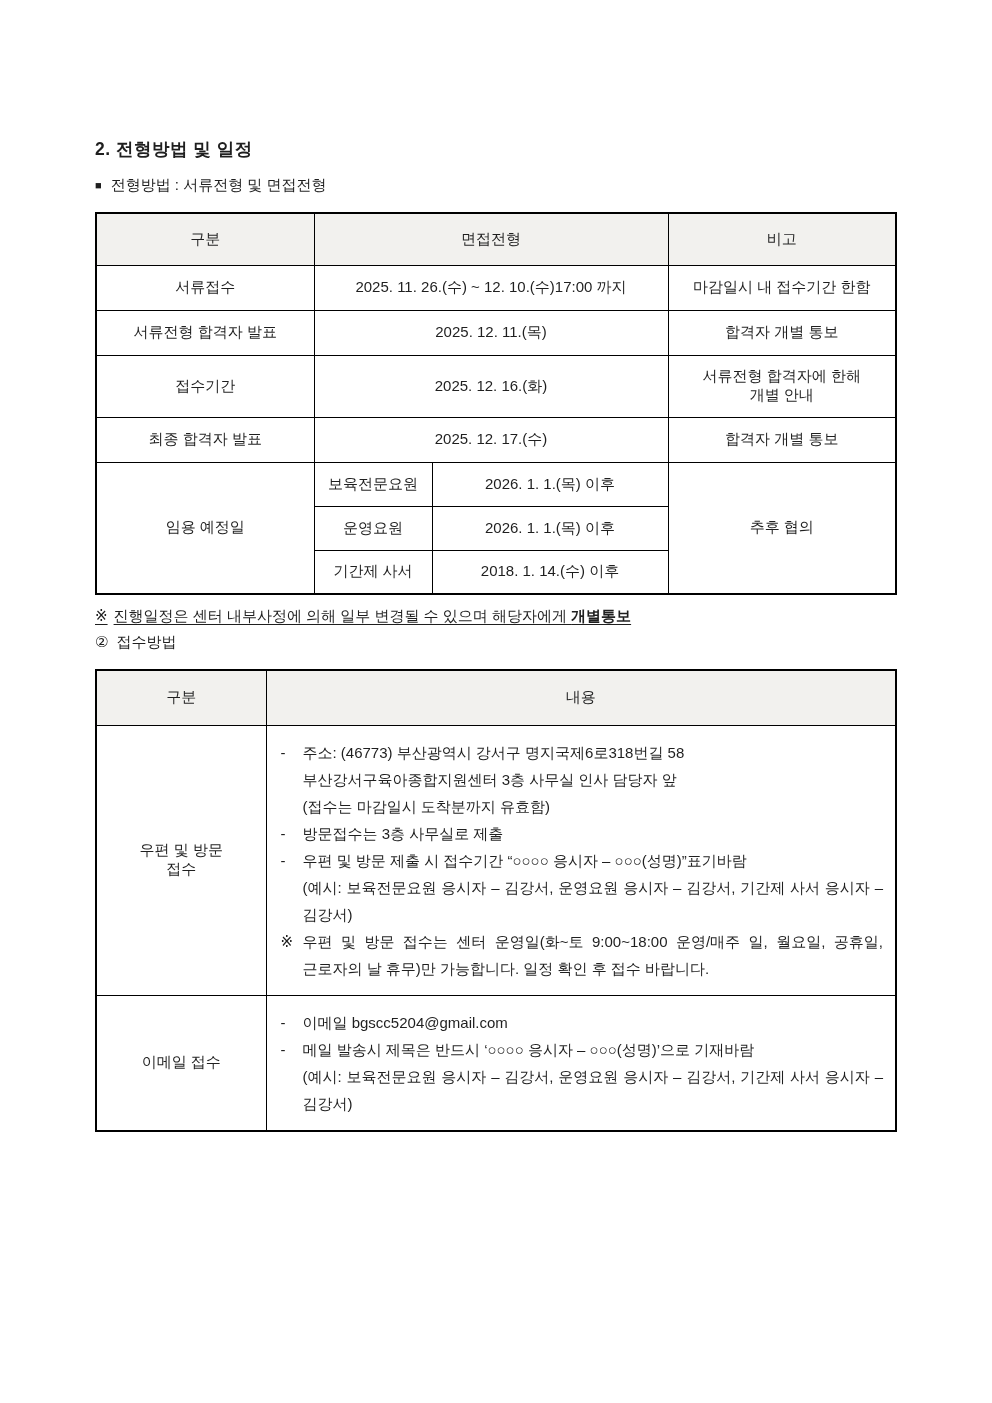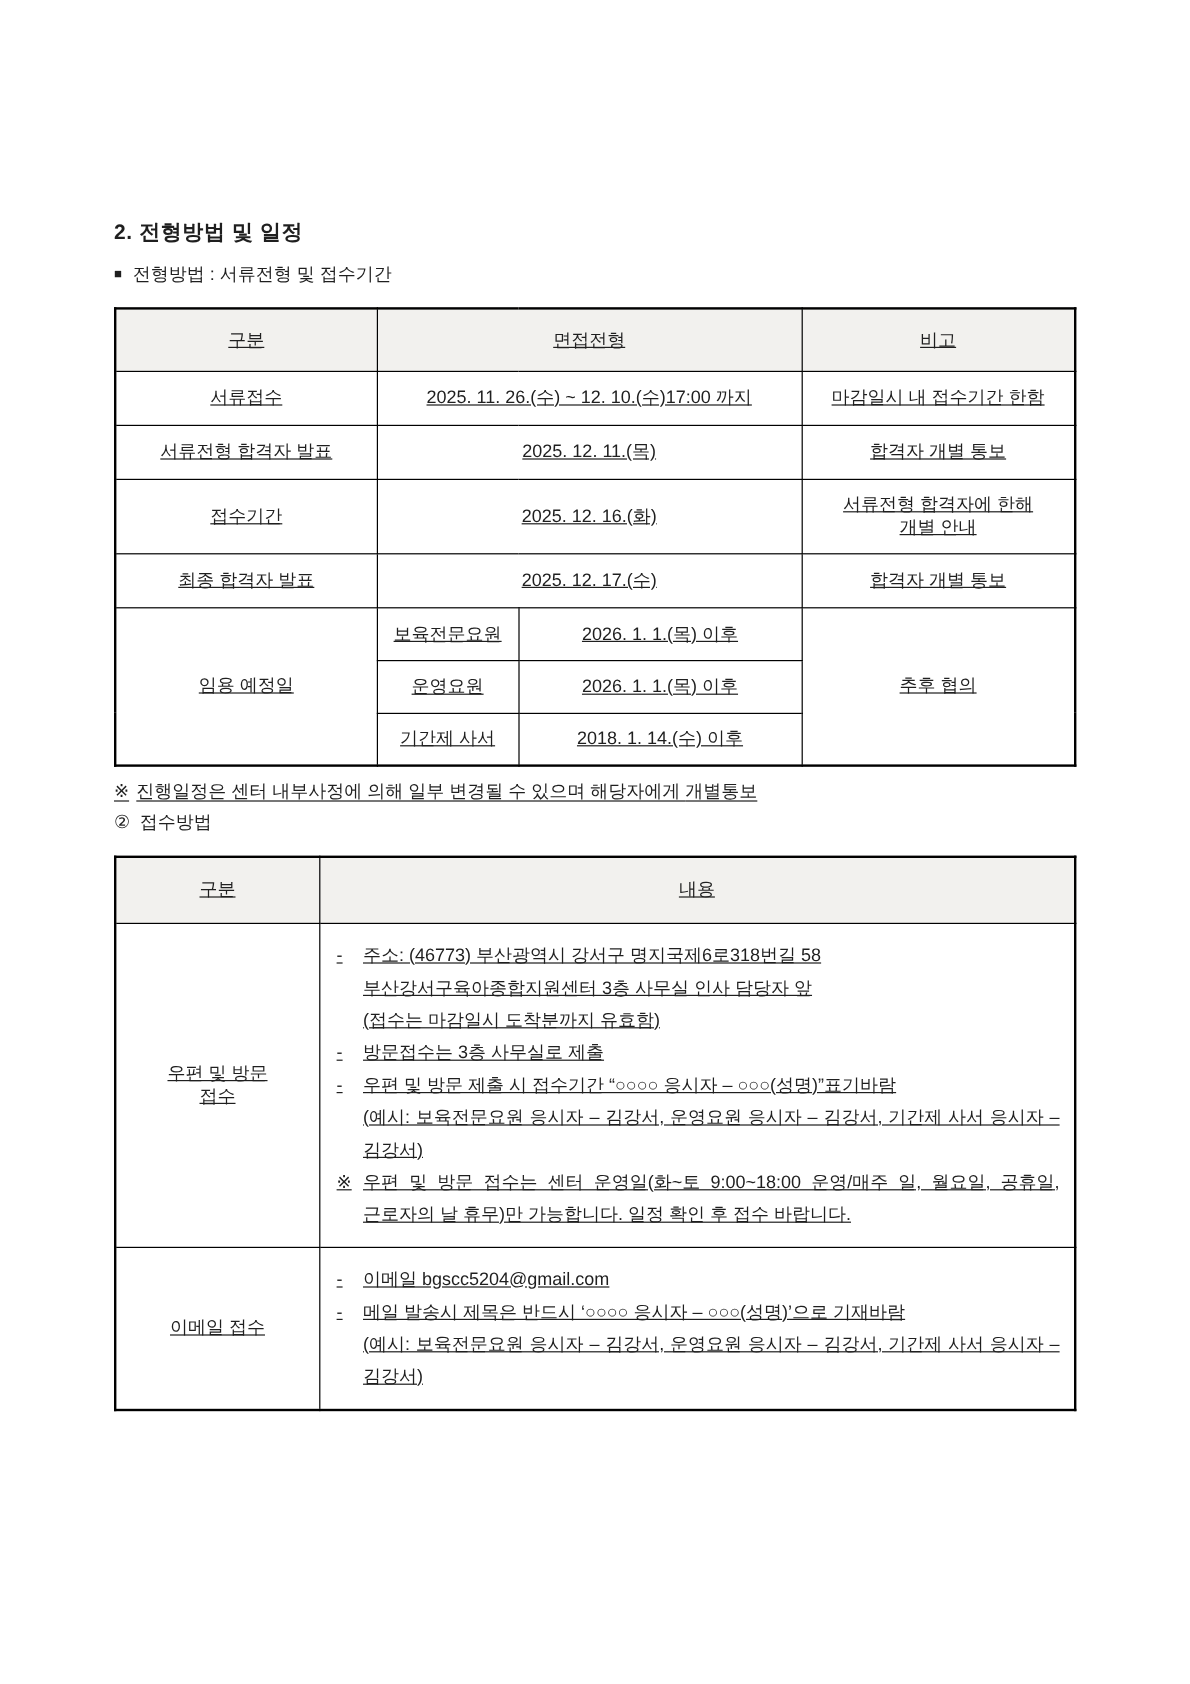--- a/index.html
+++ b/index.html
@@ -3,29 +3,29 @@
 <meta charset="utf-8">
 <style>
   * { margin: 0; padding: 0; box-sizing: border-box; }
   html, body { width: 992px; height: 1403px; background: #ffffff; }
   body {
     font-family: "Liberation Sans", "DejaVu Sans", sans-serif;
     color: #1f1f1f;
     font-size: 15px;
     word-break: keep-all;
   }
-  .page { width: 800px; margin-left: 95px; padding-top: 137px; margin-top: 44px; }
+  .page { width: 800px; margin-left: 95px; padding-top: 137px; }
 
   .doc-title { font-size: 17.5px; font-weight: bold; letter-spacing: 0.5px; }
 
   .intro-line { margin-top: 9px; line-height: 30px; font-size: 15px; }
   .sq-marker { font-size: 11px; padding-right: 9px; vertical-align: 1px; }
 
   table { border-collapse: collapse; width: 800px; table-layout: fixed; }
-  .tbl { border: 2px solid #000; margin-top: 12px; text-decoration: underline; }
+  .tbl { border: 2px solid #000; margin-top: 12px; }
   .tbl th, .tbl td {
     border: 1px solid #000;
     text-align: center;
     vertical-align: middle;
     font-weight: normal;
     font-size: 15px;
     padding: 4px 8px;
   }
   .tbl th { background: #f2f1ee; }
 
@@ -34,21 +34,21 @@
   .t1 tr.r3 { height: 62px; }
   .t1 tr.sub { height: 44px; }
   .prelines { white-space: pre-line; }
 
   .schedule-note {
     margin-top: 10px;
     line-height: 22px;
     text-decoration: underline;
     text-underline-offset: 3px;
   }
-  .schedule-note .bold { font-weight: normal; }
+  .schedule-note .bold { font-weight: bold; }
   .note-marker { padding-right: 6px; }
 
   .section-gap { margin-top: 27px; }
   .num-line { line-height: 30px; }
   .num-marker { padding-right: 8px; }
 
   .t2 tr.hrow { height: 55px; }
   .t2 td.content-cell {
     text-align: left;
     padding: 13px 12px 13px 14px;
@@ -59,21 +59,21 @@
   .ctext { flex: 1; }
 </style>
 </head>
 <body>
 
 <div class="page">
 
   <div class="doc-title">2. 전형방법 및 일정</div>
 
   <div class="intro-line">
-    <span class="sq-marker">■</span><span>전형방법 : 서류전형 및 접수기간</span>
+    <span class="sq-marker">■</span><span>전형방법 : 서류전형 및 면접전형</span>
   </div>
 
   <table class="tbl t1">
     <colgroup>
       <col style="width:218px">
         <col style="width:118px">
         <col style="width:236px">
         <col style="width:228px">
     </colgroup>
     <tbody>

